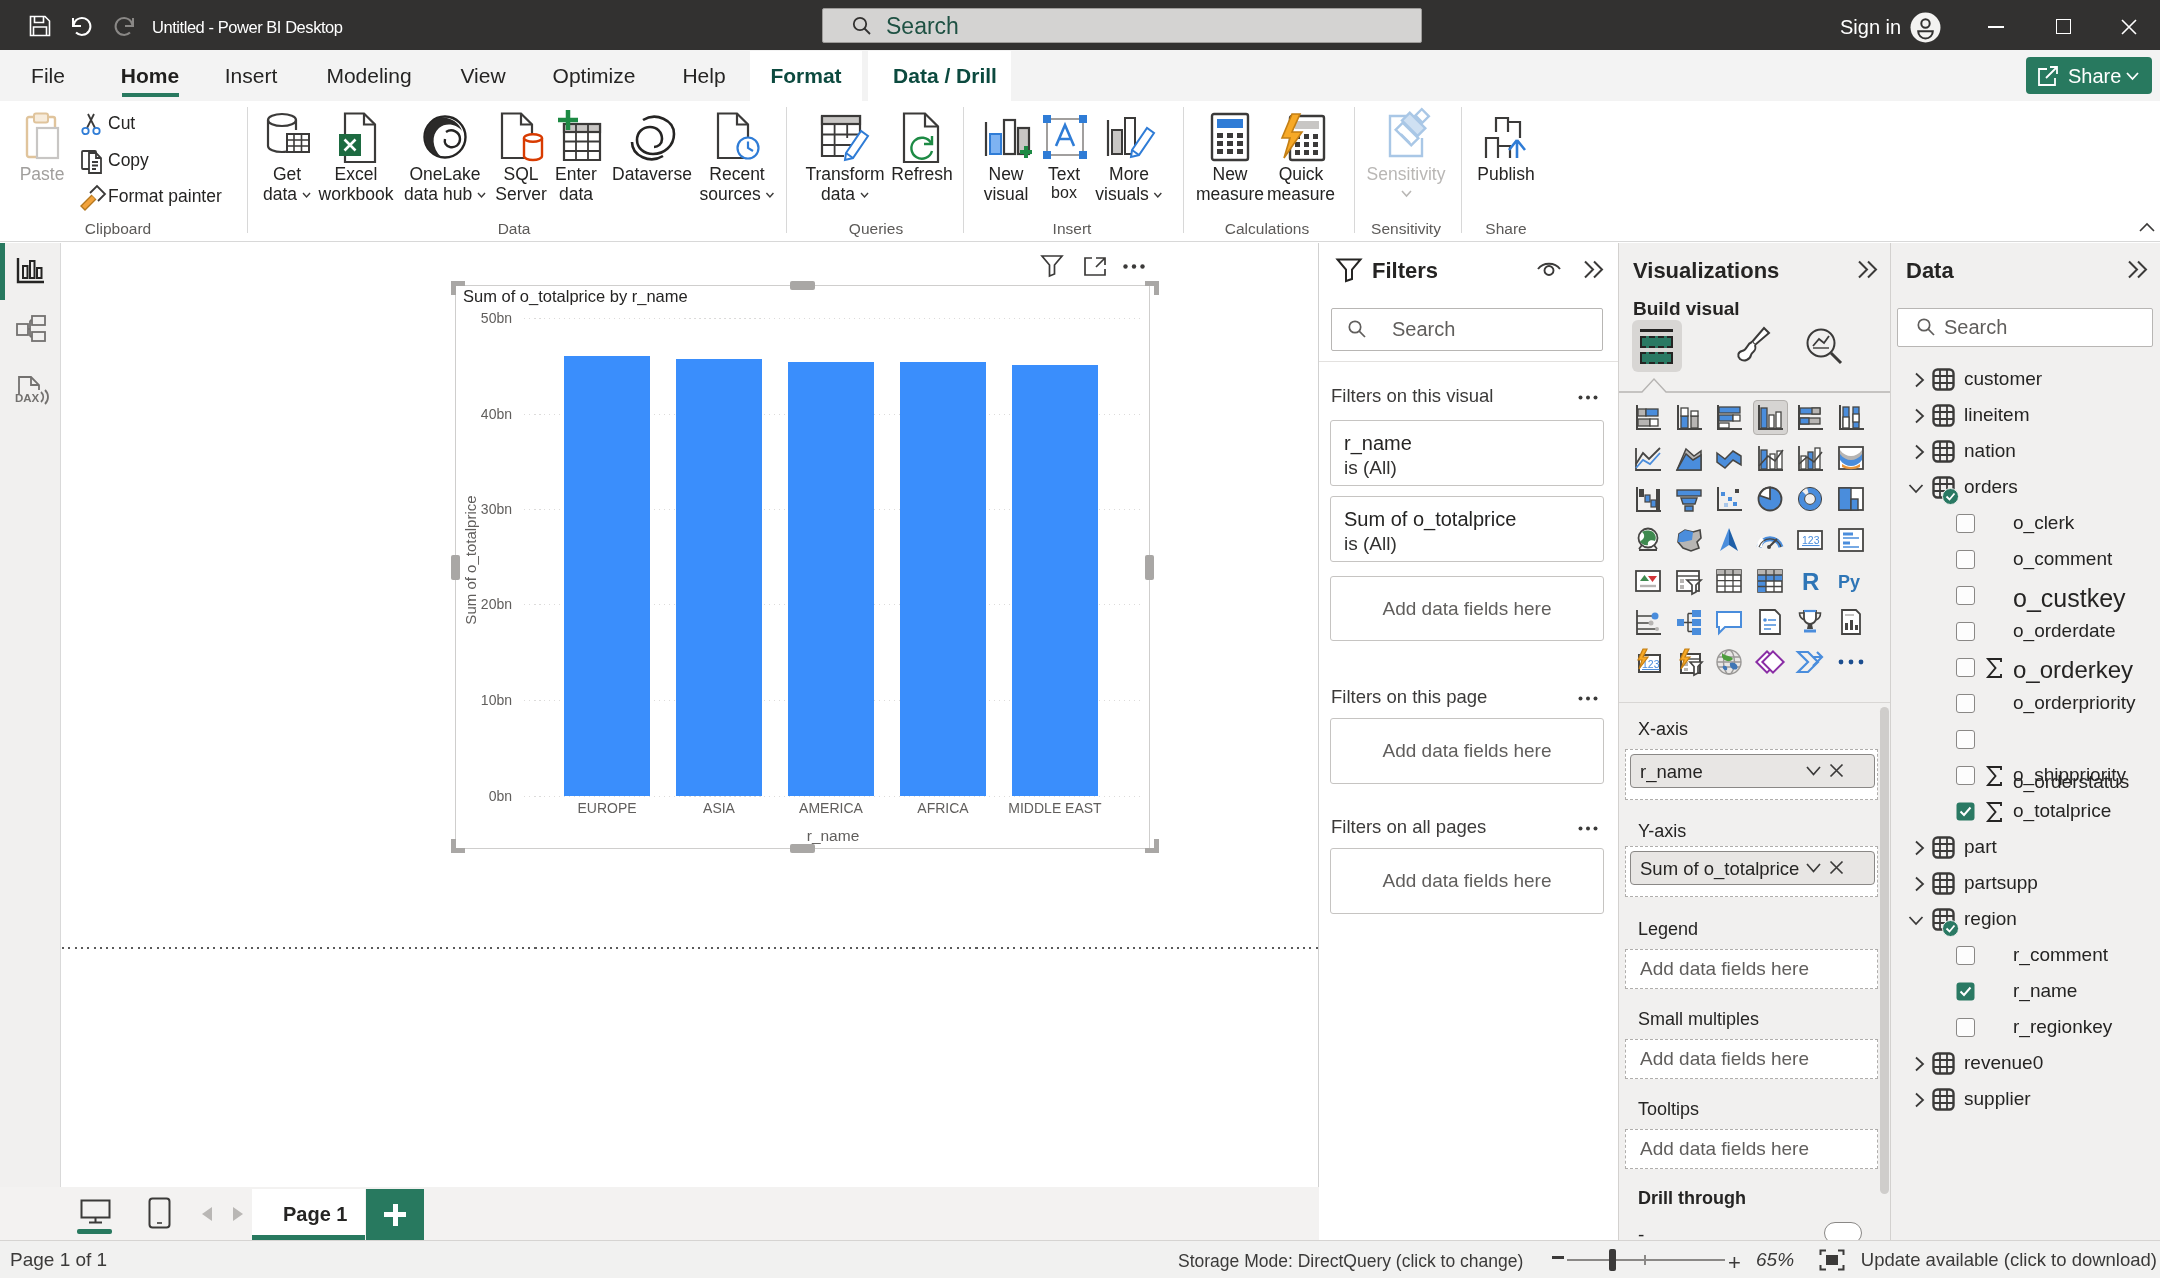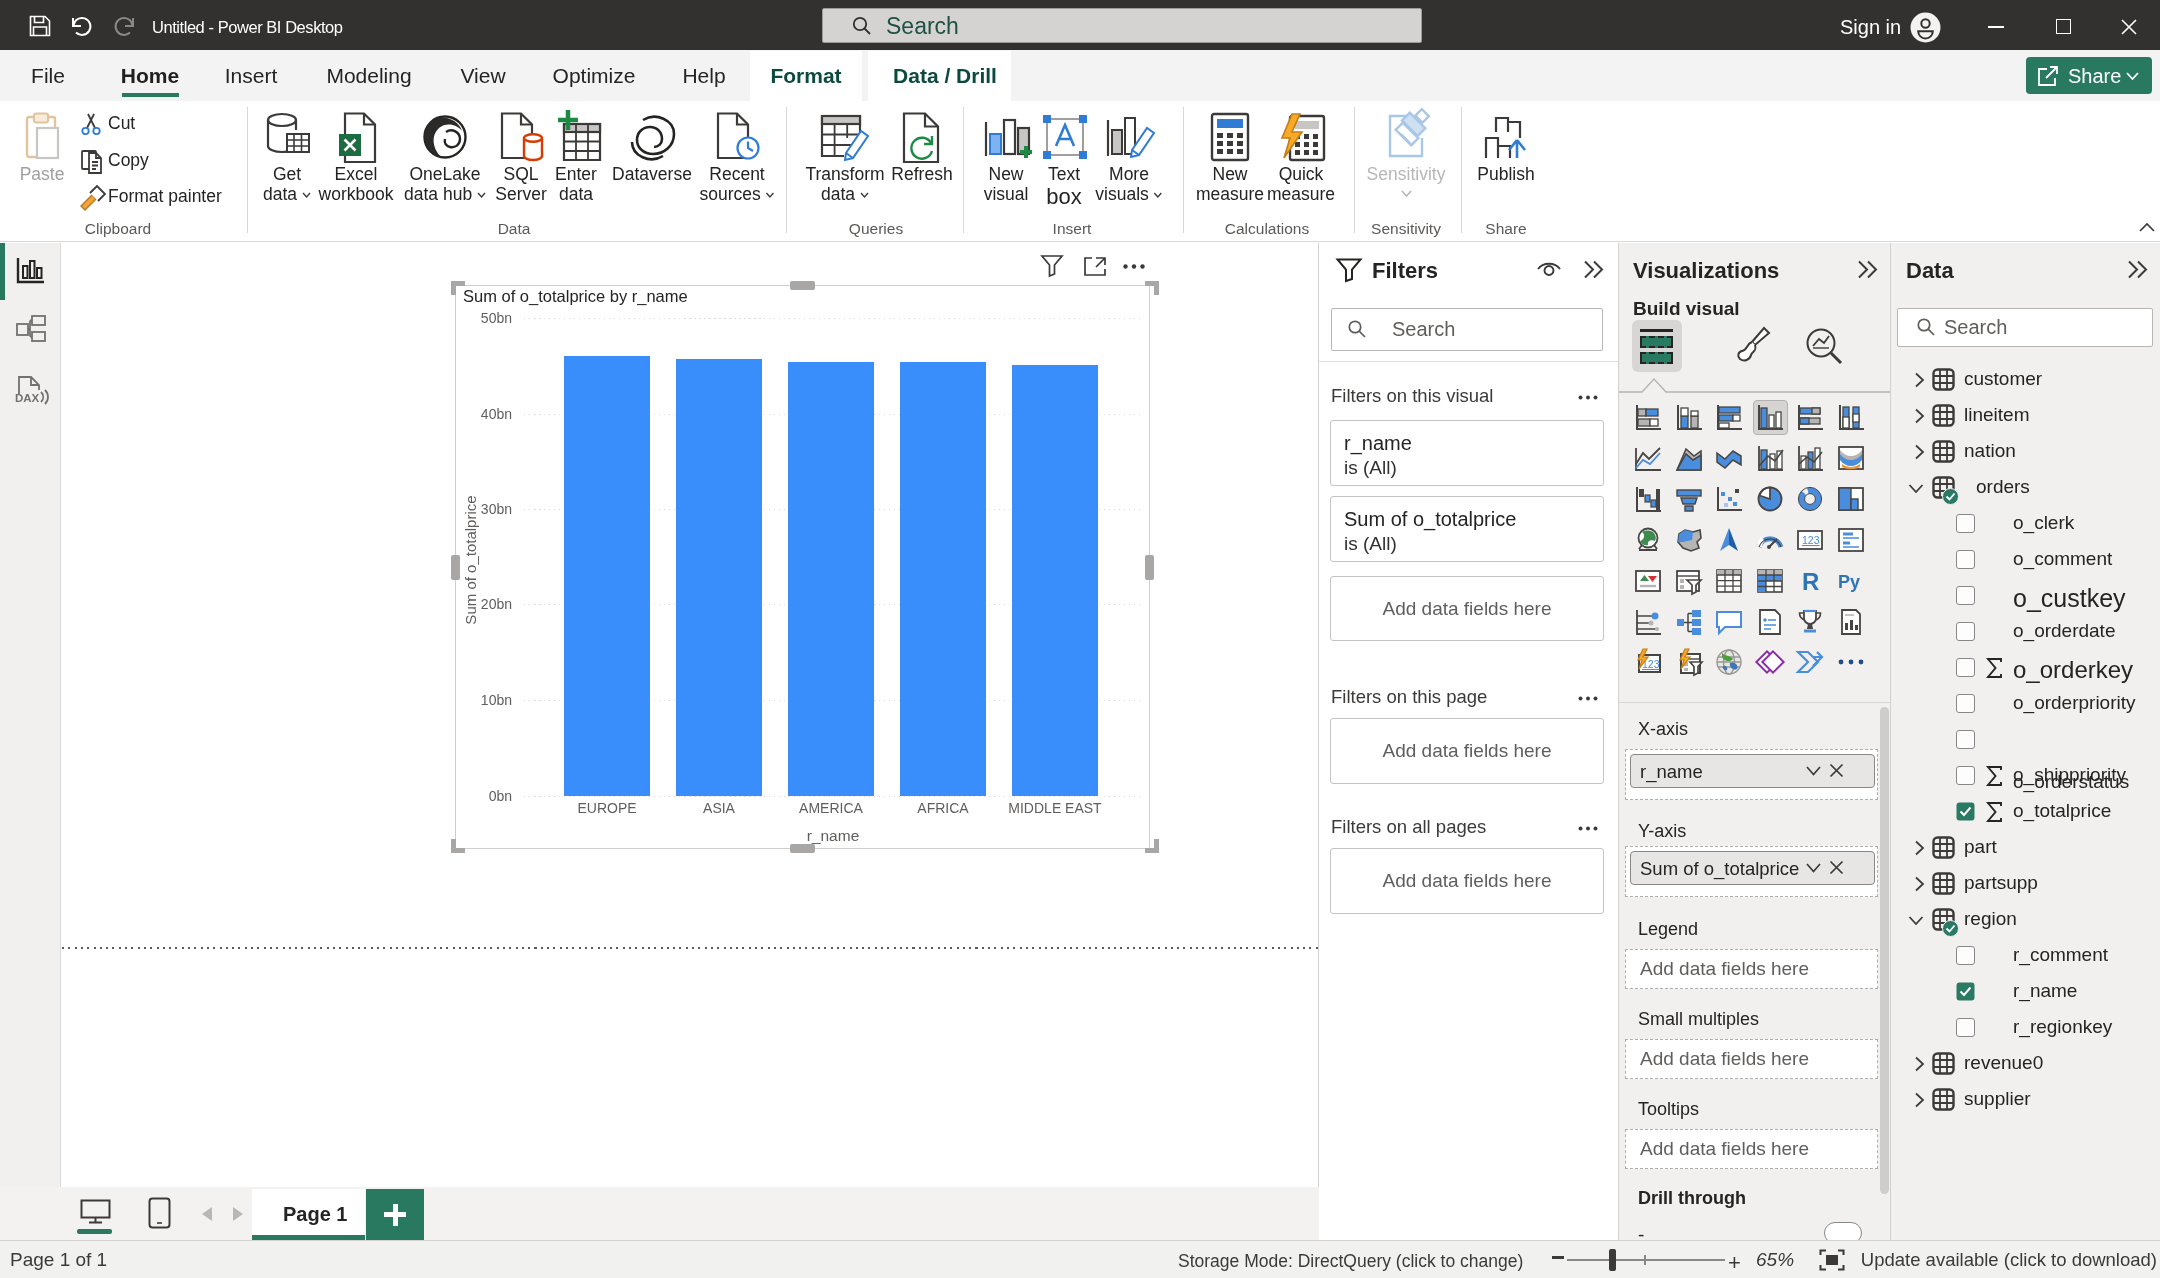--- a/index.html
+++ b/index.html
@@ -201,21 +201,21 @@
 
 <svg class="abs" style="left:1042px;top:114px" width="46" height="46" viewBox="0 0 46 46" fill="none">
  <rect x="5" y="5" width="36" height="36" stroke="#8a8886" stroke-width="1.6" fill="#ffffff"></rect>
  <rect x="1" y="1" width="8" height="8" fill="#2f7cd6"></rect>
     <rect x="37" y="1" width="8" height="8" fill="#2f7cd6"></rect>
  <rect x="1" y="37" width="8" height="8" fill="#2f7cd6"></rect>
     <rect x="37" y="37" width="8" height="8" fill="#2f7cd6"></rect>
  <path d="M14 32 L23 11 L32 32 M17.5 25 H28.5" stroke="#2f7cd6" stroke-width="2.6"></path>
 </svg>
 <div class="abs" style="left:1064px;top:164px;transform:translateX(-50%);font-size:17.5px;color:#252423;white-space:nowrap;text-align:center;">Text</div>
-<div class="abs" style="left:1064px;top:184px;transform:translateX(-50%);font-size:22px;color:#252423;white-space:nowrap;text-align:left;">box</div>
+<div class="abs" style="left:1064px;top:184px;transform:translateX(-50%);font-size:16px;color:#252423;white-space:nowrap;text-align:left;">box</div>
 
 <svg class="abs" style="left:1106px;top:112px" width="50" height="52" viewBox="0 0 50 52" fill="none">
  <path d="M2 44 V8" stroke="#3b3a39" stroke-width="2.2"></path>
  <rect x="6" y="18" width="10" height="24" fill="#c8c6c4" stroke="#3b3a39" stroke-width="2"></rect>
  <rect x="19" y="6" width="10" height="36" fill="#ffffff" stroke="#3b3a39" stroke-width="2"></rect>
  <path d="M26 38 L41 16 L48 21 L33 43 L25 45 Z" fill="#ffffff" stroke="#2f7cd6" stroke-width="2"></path>
  <path d="M26 38 L33 43" stroke="#2f7cd6" stroke-width="2"></path>
 </svg>
 <div class="abs" style="left:1129px;top:164px;transform:translateX(-50%);font-size:17.5px;color:#252423;white-space:nowrap;text-align:left;">More</div>
 <div class="abs" style="left:1129px;top:184px;transform:translateX(-50%);font-size:17.5px;color:#252423;white-space:nowrap;text-align:left;">visuals <svg style="display:inline-block;vertical-align:2px" width="9" height="6" viewBox="0 0 9 6" fill="none" stroke="#3b3a39" stroke-width="1.4">
@@ -780,21 +780,21 @@
     <path d="M1.5 2 L8 9 L14.5 2"></path>
   </svg>
 <svg class="abs" style="left:1932px;top:476px" width="25" height="25" viewBox="0 0 25 25" fill="none" stroke="#3b3a39">
  <rect x="1.5" y="1.5" width="20" height="20" rx="4" stroke-width="2.4"></rect>
  <path d="M1.5 8 H21.5 M1.5 15 H21.5 M8 1.5 V21.5 M15 1.5 V21.5" stroke-width="1.8"></path>
   </svg>
 <svg class="abs" style="left:1942px;top:488px" width="17" height="17" viewBox="0 0 17 17">
     <circle cx="8.5" cy="8.5" r="8" fill="#2a7963" stroke="#f1f0ef" stroke-width="1"></circle>
     <path d="M4.5 8.5 L7.5 11.5 L12.5 5.5" stroke="#ffffff" stroke-width="1.8" fill="none"></path>
   </svg>
-<div class="abs" style="left:1964px;top:476px;font-size:19px;color:#252423;margin-left:12px;">orders</div>
+<div class="abs" style="left:1964px;top:476px;font-size:19px;color:#252423;">orders</div>
 <div class="abs" style="left:1956px;top:514px;width:19px;height:19px;border:1.5px solid #8a8886;border-radius:3px;background:#fdfdfd;"></div>
 <div class="abs" style="left:2013px;top:512px;font-size:19px;color:#252423;">o_clerk</div>
 <div class="abs" style="left:1956px;top:550px;width:19px;height:19px;border:1.5px solid #8a8886;border-radius:3px;background:#fdfdfd;"></div>
 <div class="abs" style="left:2013px;top:548px;font-size:19px;color:#252423;">o_comment</div>
 <div class="abs" style="left:1956px;top:586px;width:19px;height:19px;border:1.5px solid #8a8886;border-radius:3px;background:#fdfdfd;"></div>
 <div class="abs" style="left:2013px;top:584px;font-size:25px;color:#252423;">o_custkey</div>
 <div class="abs" style="left:1956px;top:622px;width:19px;height:19px;border:1.5px solid #8a8886;border-radius:3px;background:#fdfdfd;"></div>
 <div class="abs" style="left:2013px;top:620px;font-size:19px;color:#252423;">o_orderdate</div>
 <div class="abs" style="left:1956px;top:658px;width:19px;height:19px;border:1.5px solid #8a8886;border-radius:3px;background:#fdfdfd;"></div>
 <svg class="abs" style="left:1986px;top:658px" width="17" height="20" viewBox="0 0 17 20" fill="none" stroke="#252423" stroke-width="1.9">

